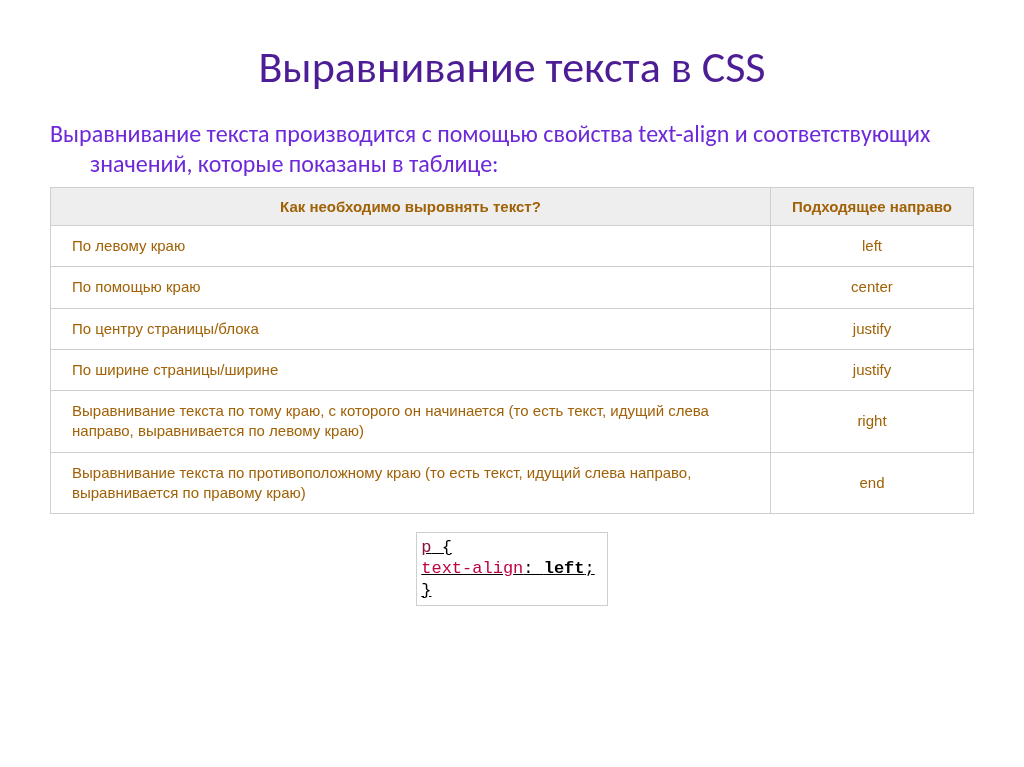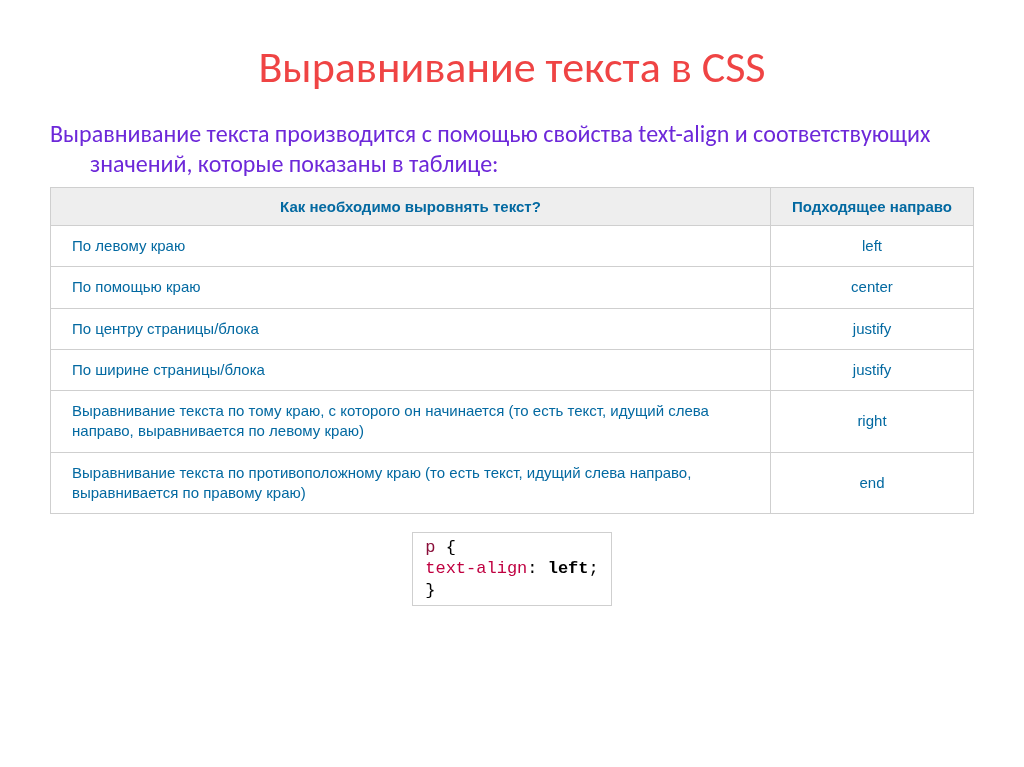--- a/index.html
+++ b/index.html
@@ -13,37 +13,37 @@
   }
   .slide {
     padding: 30px 50px 20px 50px;
     box-sizing: border-box;
   }
   h1.title {
     font-size: 44px;
     font-weight: 400;
     text-align: center;
     margin: 10px 0 25px 0;
-    color: #ef4444;
+    color: #4c1d95;
   }
   p.intro {
     font-size: 24px;
     font-weight: 400;
     margin: 0 0 8px 0;
     padding-left: 40px;
     text-indent: -40px;
     line-height: 1.25;
     color: #6d28d9;
   }
   table.values {
     width: 100%;
     border-collapse: collapse;
     font-family: Arial, Helvetica, sans-serif;
     font-size: 15px;
-    color: #0369a1;
+    color: #a16207;
   }
   table.values th {
     background: #eeeeee;
     border: 1px solid #cfcfcf;
     padding: 10px 12px;
     font-weight: 700;
     text-align: center;
     vertical-align: middle;
   }
   table.values td {
@@ -59,26 +59,27 @@
   }
   .col-desc { width: 78%; }
   .col-val  { width: 22%; }
   .code-wrap {
     margin-top: 18px;
     display: flex;
     justify-content: center;
   }
   .code-box {
     border: 1px solid #cfcfcf;
-    padding: 4px 12px 4px 12px;
+    padding: 4px 12px 4px 4px;
     font-family: "Courier New", monospace;
     font-size: 17px;
     line-height: 1.25;
     white-space: pre;
     color: #000;
+    text-decoration: underline;
   }
   .tok-sel   { color: #8a0f3a; }
   .tok-brace { color: #000; }
   .tok-prop  { color: #c00040; }
   .tok-val   { color: #000; font-weight: 700; }
 </style>
 </head>
 <body>
 
 <div class="slide">
@@ -101,21 +102,21 @@
       </tr>
       <tr>
         <td>По помощью краю</td>
         <td class="val">center</td>
       </tr>
       <tr>
         <td>По центру страницы/блока</td>
         <td class="val">justify</td>
       </tr>
       <tr>
-        <td>По ширине страницы/блока</td>
+        <td>По ширине страницы/ширине</td>
         <td class="val">justify</td>
       </tr>
       <tr>
         <td>Выравнивание текста по тому краю, с которого он начинается (то есть текст, идущий слева направо, выравнивается по левому краю)</td>
         <td class="val">right</td>
       </tr>
       <tr>
         <td>Выравнивание текста по противоположному краю (то есть текст, идущий слева направо, выравнивается по правому краю)</td>
         <td class="val">end</td>
       </tr>

